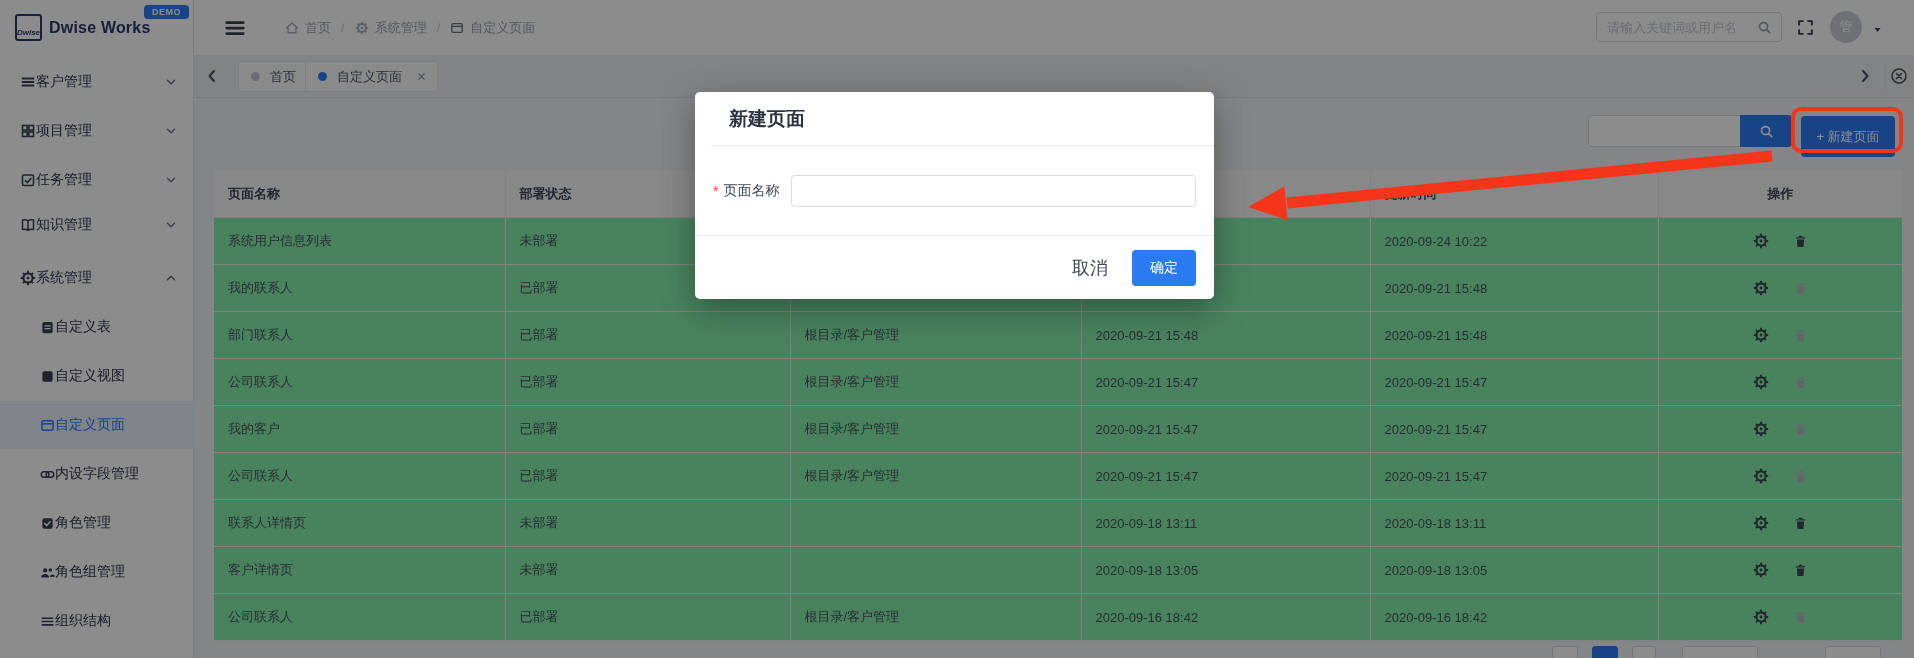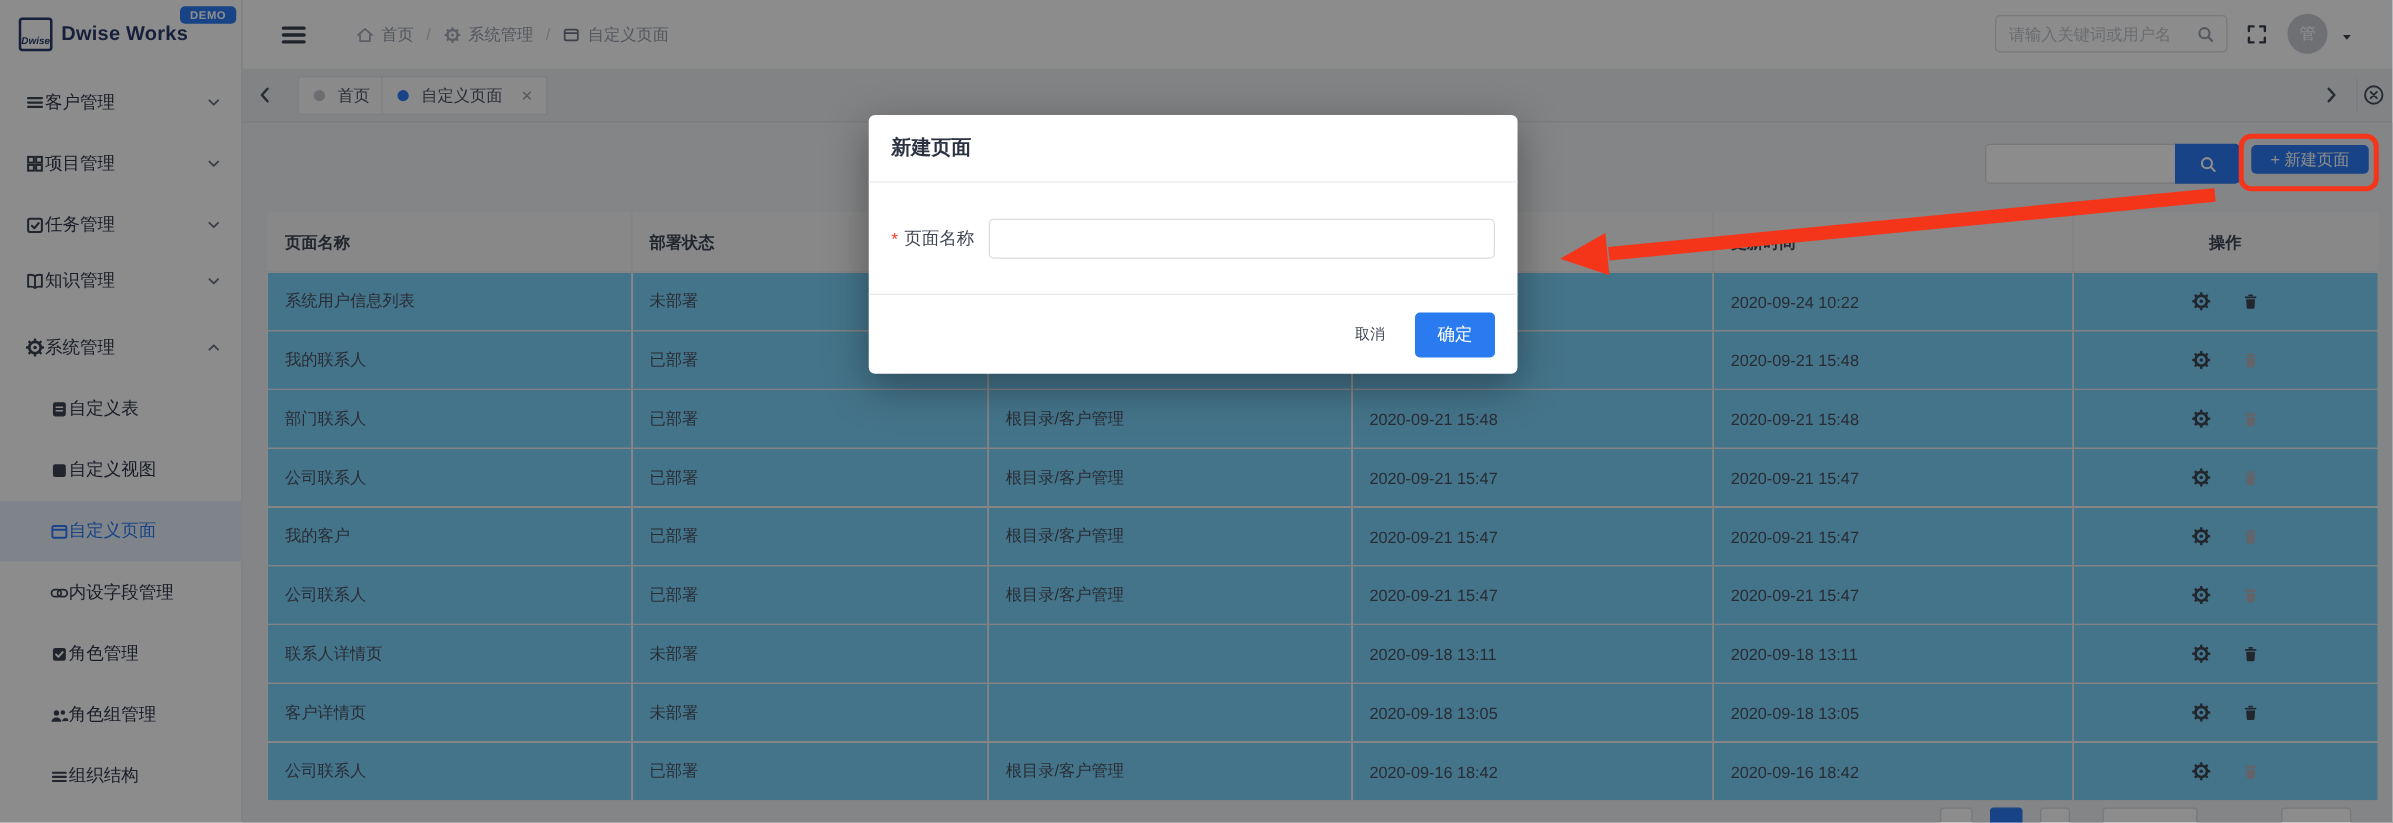--- a/index.html
+++ b/index.html
@@ -44,45 +44,45 @@
   .tab{position:absolute;top:6px;height:31px;box-sizing:border-box;background:#fbfcfd;border:1px solid #e2e5e9;border-radius:2px;display:inline-flex;align-items:center;font-size:13px;color:#4c5565;cursor:pointer;}
   .tab .dot{width:9px;height:9px;border-radius:50%;background:#c3c7cd;margin:0 10px 0 12px;flex:none;}
   .tab.active .dot{background:#2d7bf4;}
   .tab .tab-close{margin:0 10px 0 14px;color:#9aa1ab;cursor:pointer;}
   .tab{padding-right:14px;}
   .tab.closable{padding-right:0;}
   .tabbar-divider{position:absolute;right:28px;top:8px;width:1px;height:27px;background:#d9dce1;}
   
   .tb-input{position:absolute;left:1588px;top:115px;width:153px;height:32px;box-sizing:border-box;border:1px solid #d9d9d9;border-radius:4px 0 0 4px;background:#fff;padding:0 10px;font-size:13px;font-family:inherit;}
   .tb-search-btn{position:absolute;left:1740px;top:115px;width:52px;height:32px;background:#2d7bf4;border:none;border-radius:0 4px 4px 0;color:#fff;display:flex;align-items:center;justify-content:center;cursor:pointer;}
-  .new-btn{position:absolute;left:1801px;top:116px;width:94px;height:23px;background:#2d7bf4;color:#fff;border:none;border-radius:4px;font-size:13px;display:flex;align-items:center;justify-content:center;cursor:pointer;font-family:inherit;white-space:nowrap;}
+  .new-btn{position:absolute;left:1801px;top:116px;width:94px;height:41px;background:#2d7bf4;color:#fff;border:none;border-radius:4px;font-size:13px;display:flex;align-items:center;justify-content:center;cursor:pointer;font-family:inherit;white-space:nowrap;}
   
   table.grid{position:absolute;left:214px;top:170px;width:1688px;border-collapse:collapse;table-layout:fixed;background:#fff;font-size:13px;}
   table.grid th{height:47px;background:#f7f8fa;text-align:left;padding:0 0 0 14px;color:#3f4654;font-weight:700;border-bottom:1px solid #e8eaed;border-right:1px solid #e8eaed;font-size:13px;}
-  table.grid td{height:46px;padding:0 0 0 14px;color:#4a5260;border-bottom:1px solid #ecedf0;border-right:1px solid #ecedf0;background:#7dd3fc;white-space:nowrap;overflow:hidden;}
+  table.grid td{height:46px;padding:0 0 0 14px;color:#4a5260;border-bottom:1px solid #ecedf0;border-right:1px solid #ecedf0;background:#86efac;white-space:nowrap;overflow:hidden;}
   table.grid th:last-child,table.grid td:last-child{border-right:none;text-align:center;padding:0;}
   .st-deployed{color:#52c41a;}
   .st-undeployed{color:#414a59;}
   .act{display:flex;align-items:center;justify-content:center;gap:24px;}
   .act .gear{color:#3e4552;cursor:pointer;}
   .act .trash{color:#3e4552;cursor:pointer;}
   .act .trash.disabled{color:#b2b7c0;cursor:default;}
   
   .pg{position:absolute;top:646px;height:30px;box-sizing:border-box;background:#fff;border:1px solid #d8dbe0;border-radius:3px;}
   .pg.active{background:#2d7bf4;border-color:#2d7bf4;}
   
   .overlay{position:absolute;inset:0;background:rgba(0,0,0,0.45);z-index:50;}
   .modal{position:absolute;left:695px;top:92px;width:519px;height:207px;background:#fff;border-radius:5px;box-shadow:0 10px 34px rgba(0,0,0,.35);z-index:60;box-sizing:border-box;display:flex;flex-direction:column;}
-  .modal-head{height:54px;flex:none;border-bottom:1px solid #e9eaee;display:flex;align-items:center;padding:0 18px;font-size:16px;font-weight:700;color:#2b3342;box-sizing:border-box;}
+  .modal-head{height:54px;flex:none;border-bottom:1px solid #e9eaee;display:flex;align-items:center;padding:0 18px;font-size:19px;font-weight:700;color:#2b3342;box-sizing:border-box;margin-left:16px;}
   .modal-body{flex:1;display:flex;align-items:center;padding:0 18px;}
   .req{color:#f5432d;margin-right:5px;font-size:14px;}
   .fld-lbl{font-size:14px;color:#3f4654;white-space:nowrap;}
   .modal-input{margin-left:12px;flex:1;height:32px;border:1px solid #d9dce1;border-radius:4px;box-sizing:border-box;padding:0 10px;font-size:13px;font-family:inherit;}
   .modal-foot{height:64px;flex:none;border-top:1px solid #e9eaee;display:flex;align-items:center;justify-content:flex-end;padding:0 18px;gap:16px;box-sizing:border-box;}
-  .btn-cancel{font-size:12px;color:#3f4654;background:none;border:none;padding:6px 8px;cursor:pointer;font-family:inherit;}
+  .btn-cancel{font-size:18px;color:#3f4654;background:none;border:none;padding:6px 8px;cursor:pointer;font-family:inherit;}
   .btn-ok{width:64px;height:36px;background:#2a7af0;color:#fff;border:none;border-radius:4px;font-size:14px;cursor:pointer;font-family:inherit;}
   
   .red-box{position:absolute;left:1791px;top:107px;width:112px;height:46px;border:4px solid #f5351a;border-radius:10px;z-index:70;box-sizing:border-box;pointer-events:none;}
   .arrow-svg{position:absolute;left:0;top:0;z-index:70;pointer-events:none;}
 </style>
 </head>
 <body>
 
 <svg width="0" height="0" style="position:absolute">
   <defs>

